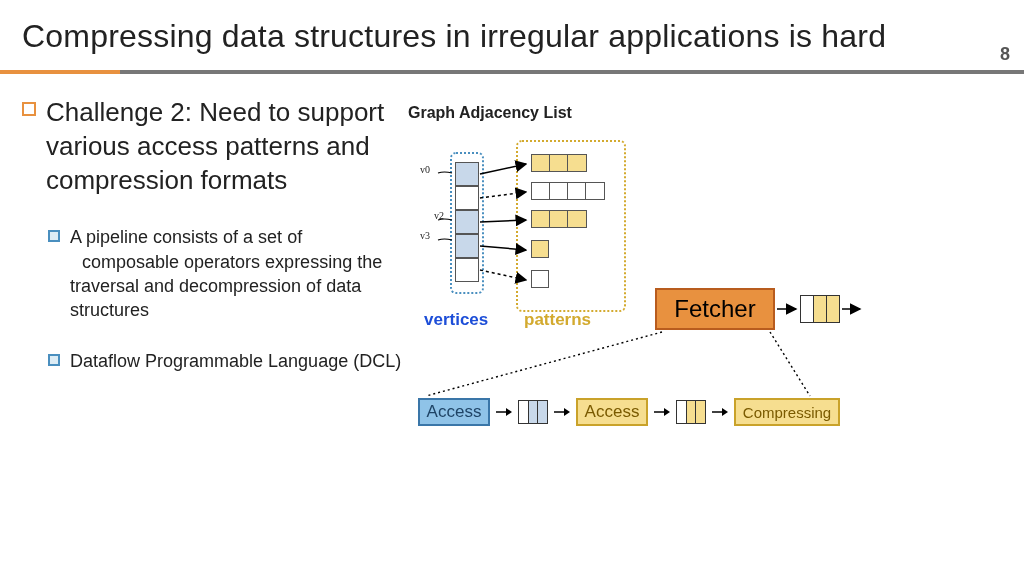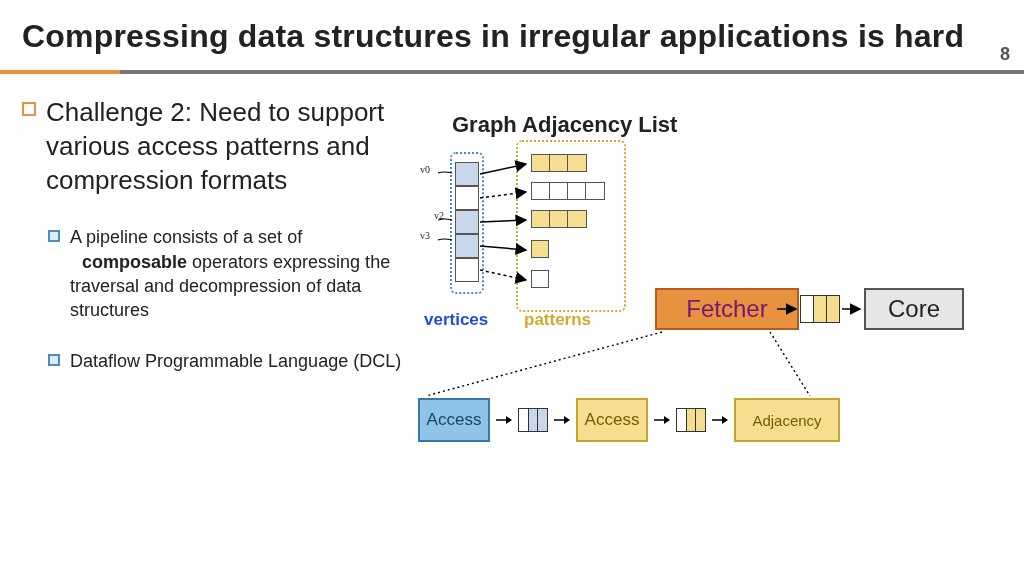--- a/index.html
+++ b/index.html
@@ -1,34 +1,34 @@
 <!DOCTYPE html>
 <html><head>
 <meta charset="utf-8">
 <style>
   * { box-sizing: border-box; margin: 0; padding: 0; }
   html, body { width: 1024px; height: 576px; font-family: "Segoe UI", "Helvetica Neue", Arial, sans-serif; background:#fff; color:#222; }
   .slide { position: relative; width:1024px; height:576px; }
-  .title { position:absolute; left:22px; top:18px; font-size:32px; font-weight:700; letter-spacing:0.2px; }
+  .title { position:absolute; left:22px; top:18px; font-size:32px; font-weight:400; letter-spacing:0.2px; }
   .pagenum { position:absolute; right:14px; top:44px; font-size:18px; font-weight:700; color:#555; }
   .rule { position:absolute; left:0; top:70px; width:1024px; height:4px; background:#777; }
   .rule-accent { position:absolute; left:0; top:70px; width:120px; height:4px; background:#e8913f; }
 
   .bullets { position:absolute; left:22px; top:96px; width:390px; }
   .b1 { display:flex; gap:10px; margin-bottom:28px; }
   .b1 .box { flex:0 0 14px; height:14px; border:2px solid #e8913f; margin-top:6px; }
   .b1 .txt { font-size:26px; line-height:1.3; }
   .b1 .txt b { font-weight:700; }
 
   .b2 { display:flex; gap:10px; margin:4px 0 14px 26px; }
   .b2 .box { flex:0 0 12px; height:12px; border:2px solid #4a8fbf; background:#dcecf5; margin-top:5px; }
   .b2 .txt { font-size:18px; line-height:1.35; }
-  .b2 .txt b { font-weight:700;margin-left:12px; }
-
-  .diagram-title { position:absolute; left:408px; top:112px; font-size:22px; font-weight:700;margin-left:44px; }
+  .b2 .txt b { font-weight:400;margin-left:12px; }
+
+  .diagram-title { position:absolute; left:408px; top:104px; font-size:16px; font-weight:700; }
 
   
   .adj { position:absolute; left:406px; top:140px; width:250px; height:180px; }
   .vdash { position:absolute; left:44px; top:12px; width:34px; height:142px; border:2px dotted #4a8fbf; border-radius:6px; }
   .vcell { position:absolute; left:49px; width:24px; height:24px; border:1.5px solid #555; }
   .vc0 { top:22px; background:#c8d8ea; }
   .vc1 { top:46px; background:#fff; }
   .vc2 { top:70px; background:#c8d8ea; }
   .vc3 { top:94px; background:#c8d8ea; }
   .vc4 { top:118px; background:#fff; }
@@ -43,30 +43,30 @@
   .nr0 { left:125px; top:14px; width:56px; } .nr0 span{width:18.6px;}
   .nr1 { left:125px; top:42px; width:74px; } .nr1 span{width:18.5px;}
   .nr2 { left:125px; top:70px; width:56px; } .nr2 span{width:18.6px;}
   .nr3 { left:125px; top:100px; width:18px; }
   .nr4 { left:125px; top:130px; width:18px; }
 
   .adj-lab-v { position:absolute; left:424px; top:310px; font-size:17px; color:#1d4ed8; font-weight:600; }
   .adj-lab-n { position:absolute; left:524px; top:310px; font-size:17px; color:#d3aa2f; font-weight:600; }
 
   
-  .fetcher { position:absolute; left:655px; top:288px; width:144px; height:42px; border:2px solid #b85c1e; background:#e8913f; display:flex; align-items:center; justify-content:center; font-size:24px; color:#701a75; }
+  .fetcher { position:absolute; left:655px; top:288px; width:120px; height:42px; border:2px solid #b85c1e; background:#e8913f; display:flex; align-items:center; justify-content:center; font-size:24px; color:#000000; }
   .buf1 { position:absolute; left:800px; top:295px; width:40px; height:28px; border:1.5px solid #333; display:flex; }
   .buf1 span { flex:1; border-right:1.5px solid #333; background:#f6de90; }
   .buf1 span:first-child { background:#fff; }
   .buf1 span:last-child { border-right:none; }
   .core { position:absolute; left:864px; top:288px; width:100px; height:42px; border:2px solid #555; background:#e6e6e6; display:flex; align-items:center; justify-content:center; font-size:24px; }
 
   
   .pipe { position:absolute; left:418px; top:398px; display:flex; align-items:center; gap:6px; }
-  .stage { height:44px; border:2px solid; display:flex; align-items:center; justify-content:center; font-size:17px; padding:0 4px; }
+  .stage { height:28px; border:2px solid; display:flex; align-items:center; justify-content:center; font-size:17px; padding:0 4px; }
   .s-access { background:#8fc3e8; border-color:#3a76a8; color:#1f4466; width:72px; }
   .s-access2 { background:#f6de90; border-color:#c9a22a; color:#7a5a00; width:72px; }
   .s-dec { background:#f6de90; border-color:#c9a22a; color:#7a5a00; width:106px; font-size:15px; }
   .minibuf { width:30px; height:24px; border:1.5px solid #333; display:flex; }
   .minibuf span { flex:1; border-right:1.5px solid #333; }
   .minibuf span:last-child{border-right:none;}
   .mb-blue span { background:#c8d8ea; } .mb-blue span:first-child{background:#fff;}
   .mb-yel span { background:#f6de90; } .mb-yel span:first-child{background:#fff;}
 
   .arrow-svg { position:absolute; left:0; top:0; pointer-events:none; }
@@ -141,21 +141,20 @@
 
   <div class="adj-lab-v">vertices</div>
   <div class="adj-lab-n">patterns</div>
 
   <div class="fetcher">Fetcher</div>
   <div class="buf1">
       <span></span>
       <span></span>
       <span></span>
     </div>
-  <div class="core">Core</div>
 
   <div class="pipe">
     <div class="stage s-access">Access</div>
     <svg width="16" height="20">
         <line x1="0" y1="10" x2="12" y2="10" stroke="#000" stroke-width="1.5"></line>
         <polygon points="16,10 10,6 10,14" fill="#000"></polygon>
       </svg>
     <div class="minibuf mb-blue">
         <span></span>
         <span></span>
@@ -172,21 +171,21 @@
       </svg>
     <div class="minibuf mb-yel">
         <span></span>
         <span></span>
         <span></span>
       </div>
     <svg width="16" height="20">
         <line x1="0" y1="10" x2="12" y2="10" stroke="#000" stroke-width="1.5"></line>
         <polygon points="16,10 10,6 10,14" fill="#000"></polygon>
       </svg>
-    <div class="stage s-dec">Adjacency</div>
+    <div class="stage s-dec">Compressing</div>
   </div>
 
   <svg class="arrow-svg" width="1024" height="576">
     <defs>
       <marker id="ah" markerWidth="8" markerHeight="8" refX="7" refY="4" orient="auto">
           <polygon points="0,0 8,4 0,8" fill="#000"></polygon>
         </marker>
     </defs>
 
     <path d="M438 173 q6 -2 14 0" stroke="#000" fill="none" stroke-width="1.2"></path>

